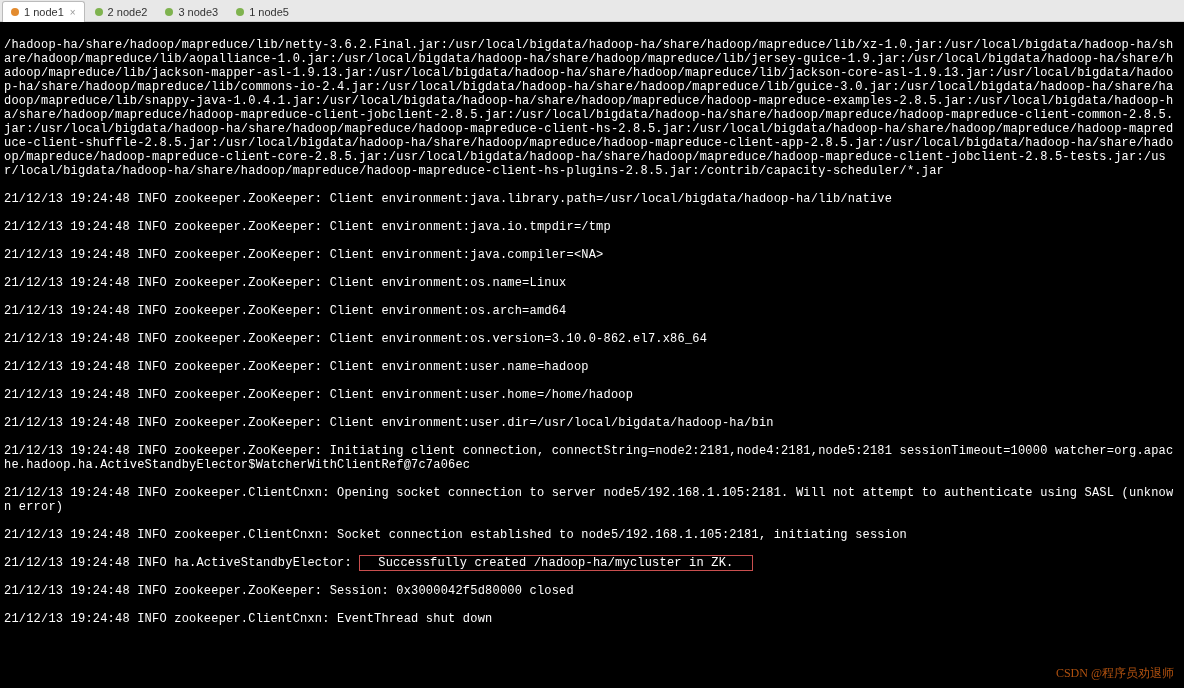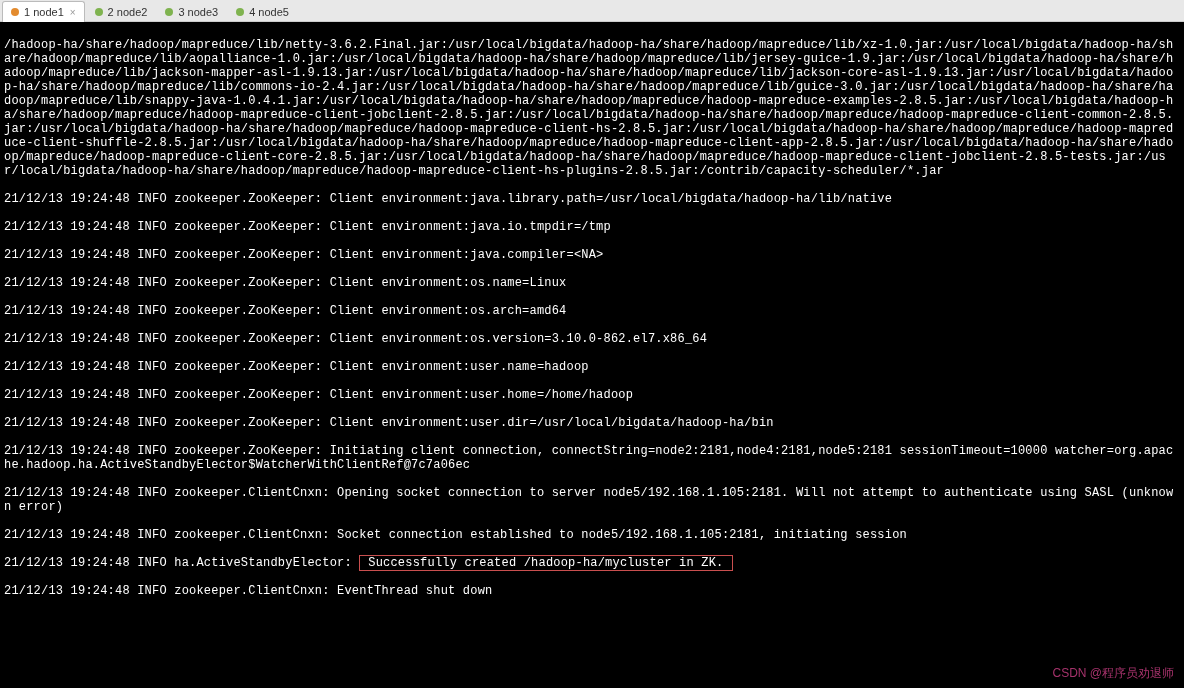--- a/index.html
+++ b/index.html
@@ -57,29 +57,29 @@
   padding: 2px 4px;
   line-height: 14px;
   white-space: pre-wrap;
   word-break: break-all;
   font-size: 12px;
   letter-spacing: 0.2px;
 }
 .line { display: block; }
 .highlight-box {
   border: 1px solid #c94f4f;
-  padding: 0 8px;
+  padding: 0 18px;
   margin-top: 48px;
 }
 .watermark {
   position: absolute;
   right: 10px;
   bottom: 6px;
-  color: #ec4899;
-  font-family: Liberation Sans, sans-serif;
+  color: #f97316;
+  font-family: Liberation Serif, serif;
   font-size: 12px;
   opacity: 0.7;
 }
 </style>
 </head>
 <body>
 
 <div class="tab-bar">
   <div class="tab active">
     <span class="dot"></span>
@@ -89,39 +89,40 @@
   <div class="tab">
     <span class="dot"></span>
     <span>2 node2</span>
   </div>
   <div class="tab">
     <span class="dot"></span>
     <span>3 node3</span>
   </div>
   <div class="tab">
     <span class="dot"></span>
-    <span>4 node5</span>
+    <span>1 node5</span>
   </div>
 </div>
 
 <div class="terminal">
 <span class="line">/hadoop-ha/share/hadoop/mapreduce/lib/netty-3.6.2.Final.jar:/usr/local/bigdata/hadoop-ha/share/hadoop/mapreduce/lib/xz-1.0.jar:/usr/local/bigdata/hadoop-ha/share/hadoop/mapreduce/lib/aopalliance-1.0.jar:/usr/local/bigdata/hadoop-ha/share/hadoop/mapreduce/lib/jersey-guice-1.9.jar:/usr/local/bigdata/hadoop-ha/share/hadoop/mapreduce/lib/jackson-mapper-asl-1.9.13.jar:/usr/local/bigdata/hadoop-ha/share/hadoop/mapreduce/lib/jackson-core-asl-1.9.13.jar:/usr/local/bigdata/hadoop-ha/share/hadoop/mapreduce/lib/commons-io-2.4.jar:/usr/local/bigdata/hadoop-ha/share/hadoop/mapreduce/lib/guice-3.0.jar:/usr/local/bigdata/hadoop-ha/share/hadoop/mapreduce/lib/snappy-java-1.0.4.1.jar:/usr/local/bigdata/hadoop-ha/share/hadoop/mapreduce/hadoop-mapreduce-examples-2.8.5.jar:/usr/local/bigdata/hadoop-ha/share/hadoop/mapreduce/hadoop-mapreduce-client-jobclient-2.8.5.jar:/usr/local/bigdata/hadoop-ha/share/hadoop/mapreduce/hadoop-mapreduce-client-common-2.8.5.jar:/usr/local/bigdata/hadoop-ha/share/hadoop/mapreduce/hadoop-mapreduce-client-hs-2.8.5.jar:/usr/local/bigdata/hadoop-ha/share/hadoop/mapreduce/hadoop-mapreduce-client-shuffle-2.8.5.jar:/usr/local/bigdata/hadoop-ha/share/hadoop/mapreduce/hadoop-mapreduce-client-app-2.8.5.jar:/usr/local/bigdata/hadoop-ha/share/hadoop/mapreduce/hadoop-mapreduce-client-core-2.8.5.jar:/usr/local/bigdata/hadoop-ha/share/hadoop/mapreduce/hadoop-mapreduce-client-jobclient-2.8.5-tests.jar:/usr/local/bigdata/hadoop-ha/share/hadoop/mapreduce/hadoop-mapreduce-client-hs-plugins-2.8.5.jar:/contrib/capacity-scheduler/*.jar</span>
 <span class="line">21/12/13 19:24:48 INFO zookeeper.ZooKeeper: Client environment:java.library.path=/usr/local/bigdata/hadoop-ha/lib/native</span>
 <span class="line">21/12/13 19:24:48 INFO zookeeper.ZooKeeper: Client environment:java.io.tmpdir=/tmp</span>
 <span class="line">21/12/13 19:24:48 INFO zookeeper.ZooKeeper: Client environment:java.compiler=&lt;NA&gt;</span>
 <span class="line">21/12/13 19:24:48 INFO zookeeper.ZooKeeper: Client environment:os.name=Linux</span>
 <span class="line">21/12/13 19:24:48 INFO zookeeper.ZooKeeper: Client environment:os.arch=amd64</span>
 <span class="line">21/12/13 19:24:48 INFO zookeeper.ZooKeeper: Client environment:os.version=3.10.0-862.el7.x86_64</span>
 <span class="line">21/12/13 19:24:48 INFO zookeeper.ZooKeeper: Client environment:user.name=hadoop</span>
 <span class="line">21/12/13 19:24:48 INFO zookeeper.ZooKeeper: Client environment:user.home=/home/hadoop</span>
 <span class="line">21/12/13 19:24:48 INFO zookeeper.ZooKeeper: Client environment:user.dir=/usr/local/bigdata/hadoop-ha/bin</span>
 <span class="line">21/12/13 19:24:48 INFO zookeeper.ZooKeeper: Initiating client connection, connectString=node2:2181,node4:2181,node5:2181 sessionTimeout=10000 watcher=org.apache.hadoop.ha.ActiveStandbyElector$WatcherWithClientRef@7c7a06ec</span>
 <span class="line">21/12/13 19:24:48 INFO zookeeper.ClientCnxn: Opening socket connection to server node5/192.168.1.105:2181. Will not attempt to authenticate using SASL (unknown error)</span>
 <span class="line">21/12/13 19:24:48 INFO zookeeper.ClientCnxn: Socket connection established to node5/192.168.1.105:2181, initiating session</span>
 <span class="line"><span>21/12/13 19:24:48 INFO ha.ActiveStandbyElector: </span><span class="highlight-box">Successfully created /hadoop-ha/mycluster in ZK.</span></span>
+<span class="line">21/12/13 19:24:48 INFO zookeeper.ZooKeeper: Session: 0x3000042f5d80000 closed</span>
 <span class="line">21/12/13 19:24:48 INFO zookeeper.ClientCnxn: EventThread shut down</span>
 
 
 
 
 
 </div>
 
 <div class="watermark">CSDN @程序员劝退师</div>
 

